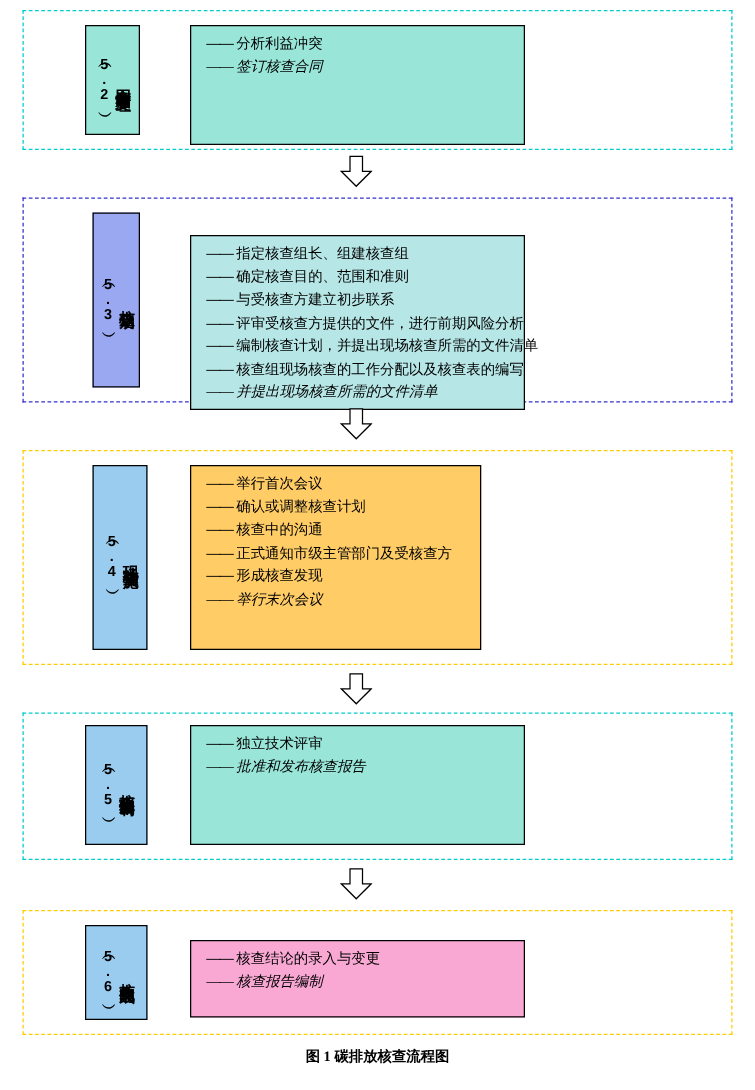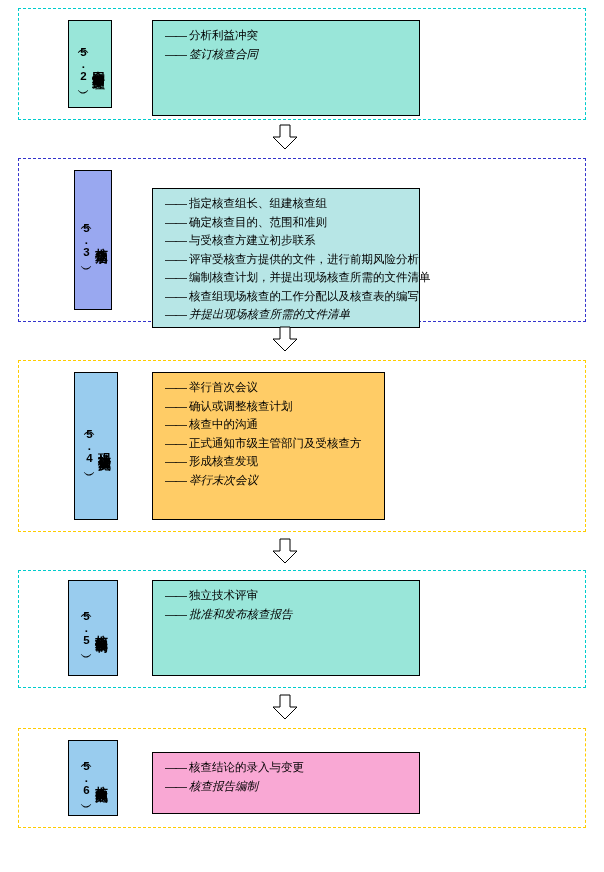--- a/index.html
+++ b/index.html
@@ -194,14 +194,15 @@
     <span class="vline">核查的完成</span>
     <span class="vnum">（5.6）</span>
   </div>
   <div class="content-box" style="left:152px; top:740px; width:268px; height:62px; background:#f9a8d4;margin-top:12px;">
     <ul>
       <li><span class="dash">——</span><span>核查结论的录入与变更</span></li>
       <li><span class="dash">——</span><span>核查报告编制</span></li>
     </ul>
   </div>
 
+  <div class="caption" style="left:0; top:838px;">图 1  碳排放核查流程图</div>
 
 </div>
 
 </body></html>

